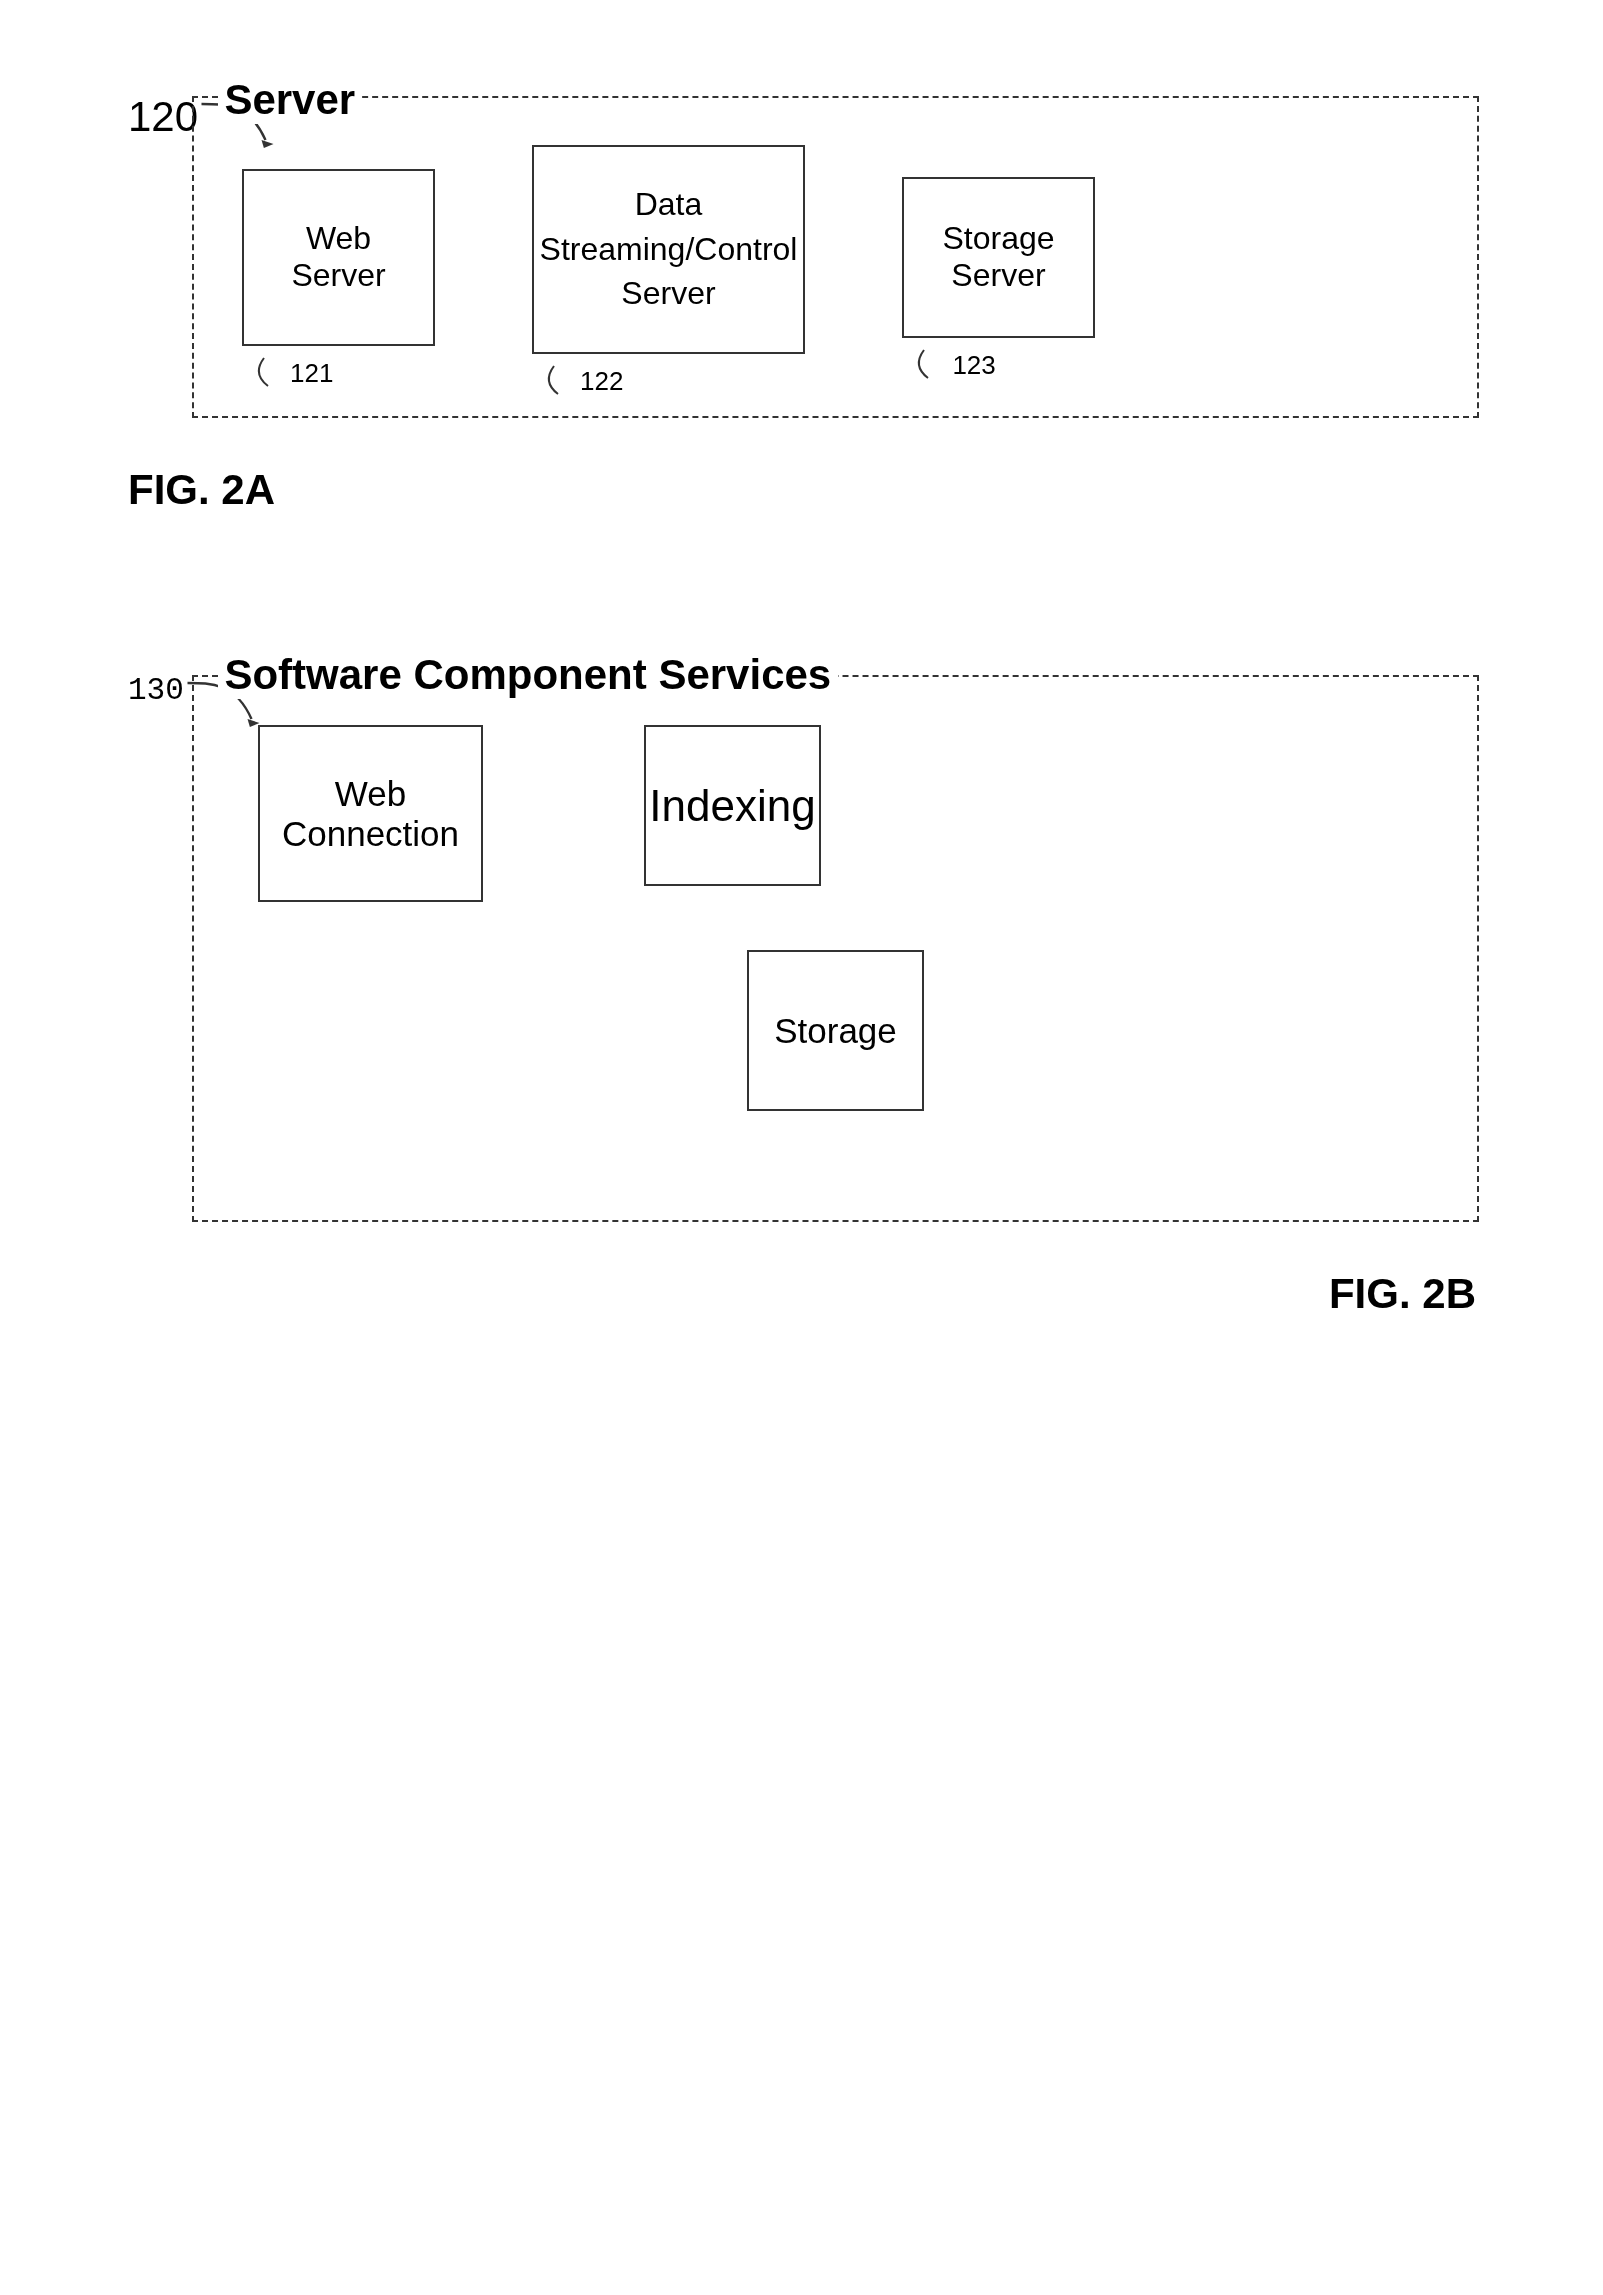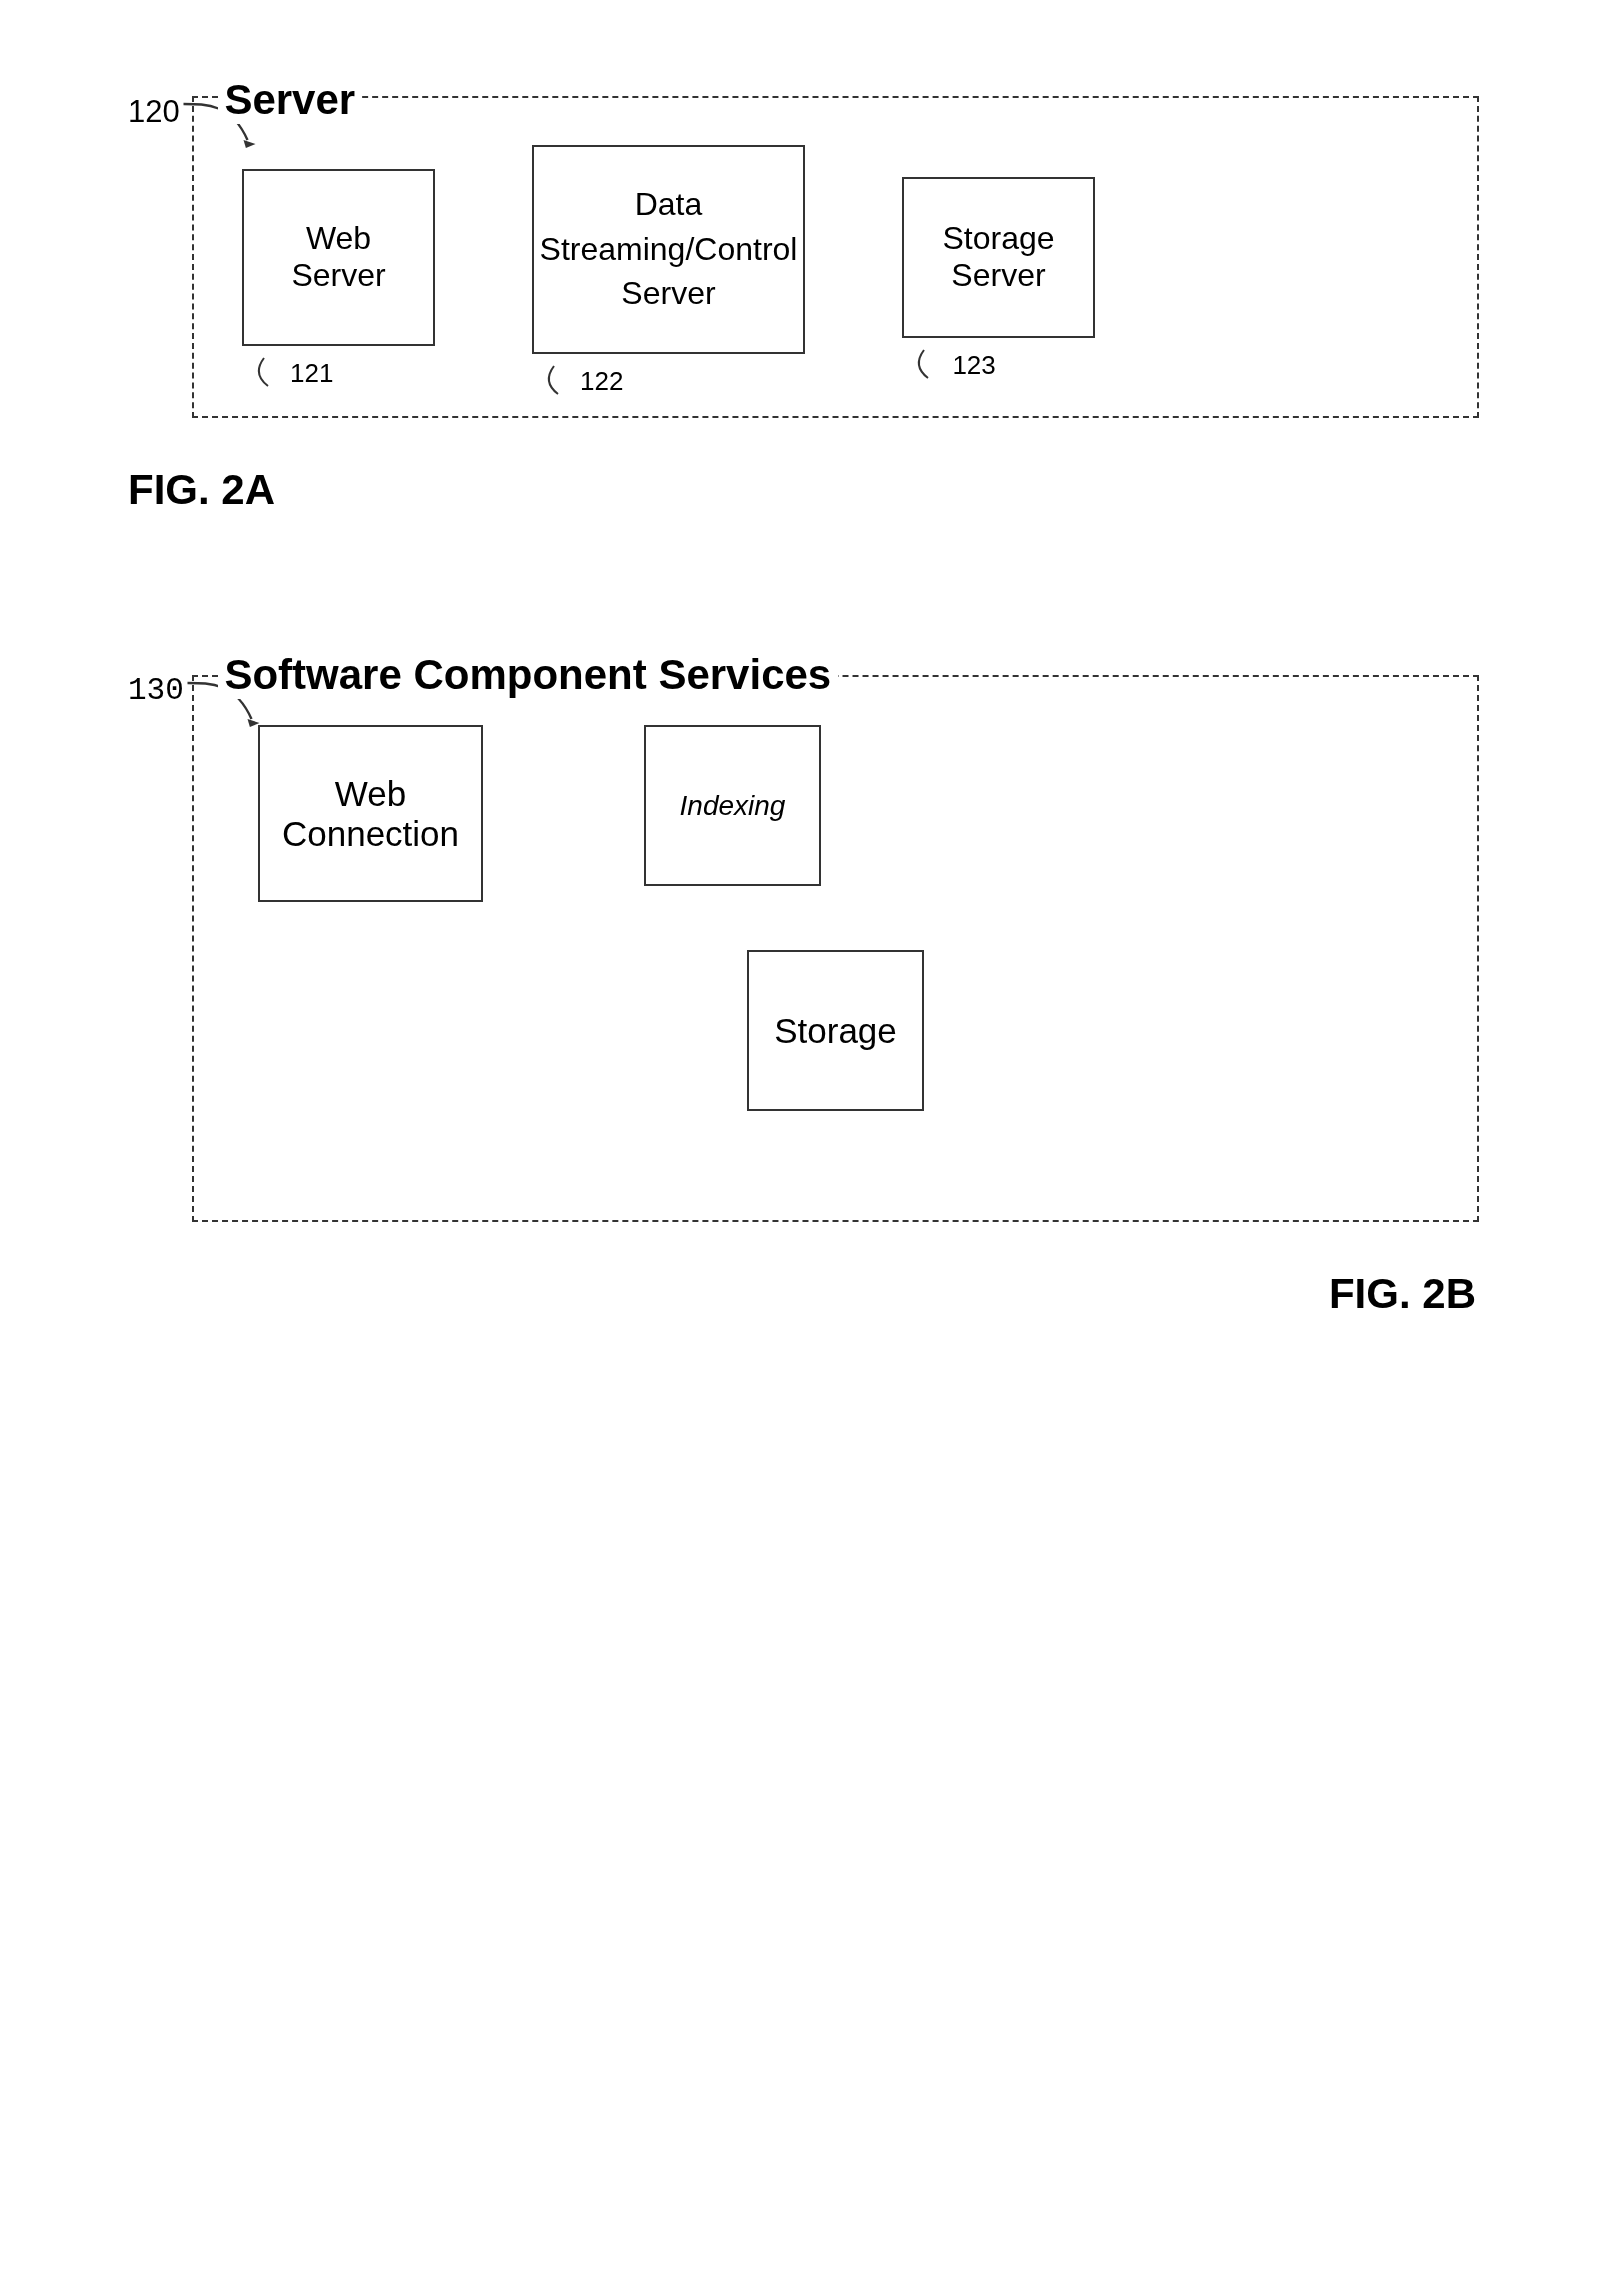--- a/index.html
+++ b/index.html
@@ -171,21 +171,21 @@
     }
   </style>
 </head>
 <body>
 
 <div class="page">
 
   <div class="fig2a-section">
 
     <div style="position:absolute; top:0; left:0; display:flex; align-items:flex-start; gap:0;">
-      <span style="font-size:31px; font-family:Arial,sans-serif; line-height:1;">120</span>
+      <span style="font-size:42px; font-family:Arial,sans-serif; line-height:1;">120</span>
       <svg width="97" height="64" style="overflow:visible; margin-left:3.2px;" viewBox="0 0 120 80">
 
         <path d="M 0 10 C 30 10, 60 10, 80 55" stroke="#333" stroke-width="3" fill="none"></path>
 
         <polygon points="75,55 90,60 78,65" fill="#333"></polygon>
       </svg>
     </div>
 
     <div class="fig2a-outer-box">
       <span class="fig2a-server-label">Server</span>
@@ -249,21 +249,21 @@
 
     <div class="fig2b-outer-box">
       <span class="fig2b-software-label">Software Component Services</span>
 
       <div class="fig2b-top-row">
         <div class="fig2b-inner-box fig2b-box-web-connection">
           <span style="white-space:pre-line; font-size:35px;">Web
 Connection</span>
         </div>
         <div class="fig2b-inner-box fig2b-box-indexing">
-          <span style="font-size:28px;font-style:italic;">Indexing</span>
+          <span style="font-size:44px;">Indexing</span>
         </div>
       </div>
 
       <div class="fig2b-bottom-row">
         <div class="fig2b-inner-box fig2b-box-storage">
           <span style="font-size:35px;">Storage</span>
         </div>
       </div>
     </div>
 

